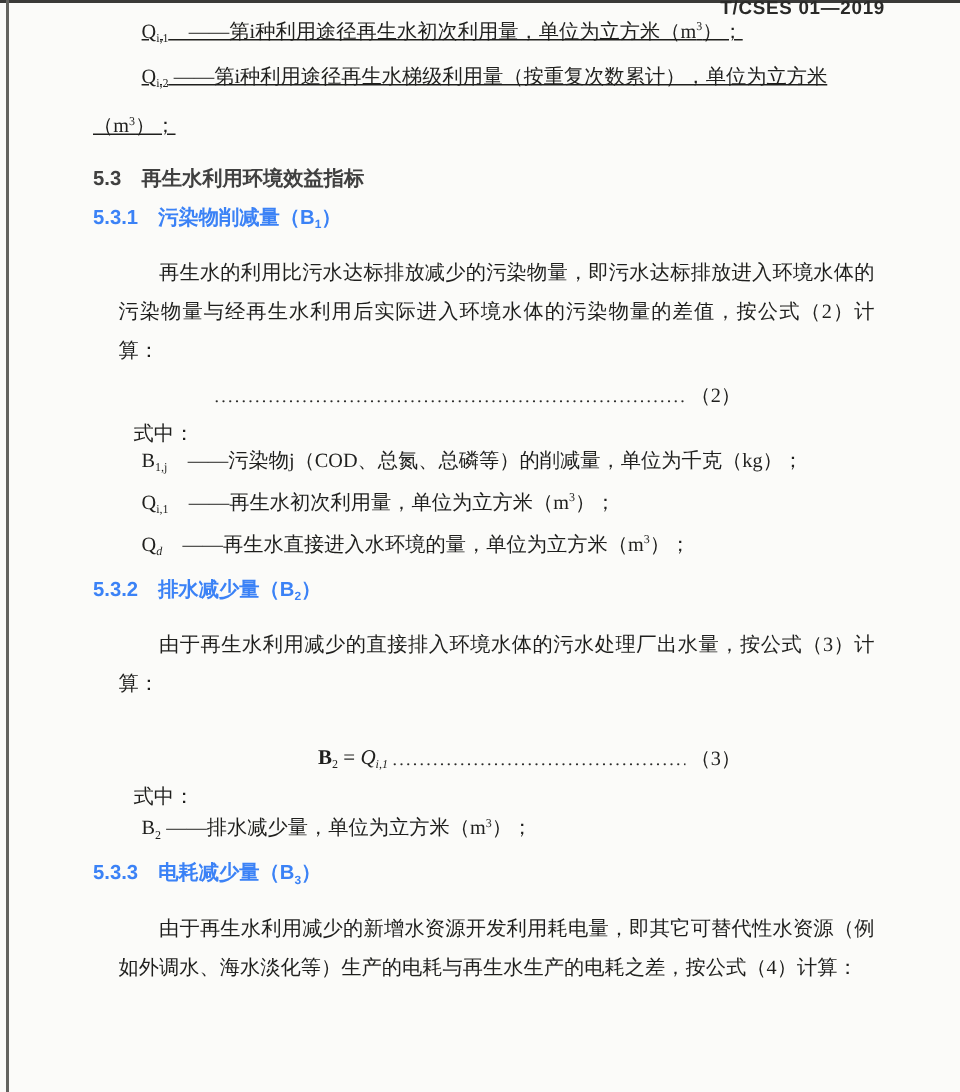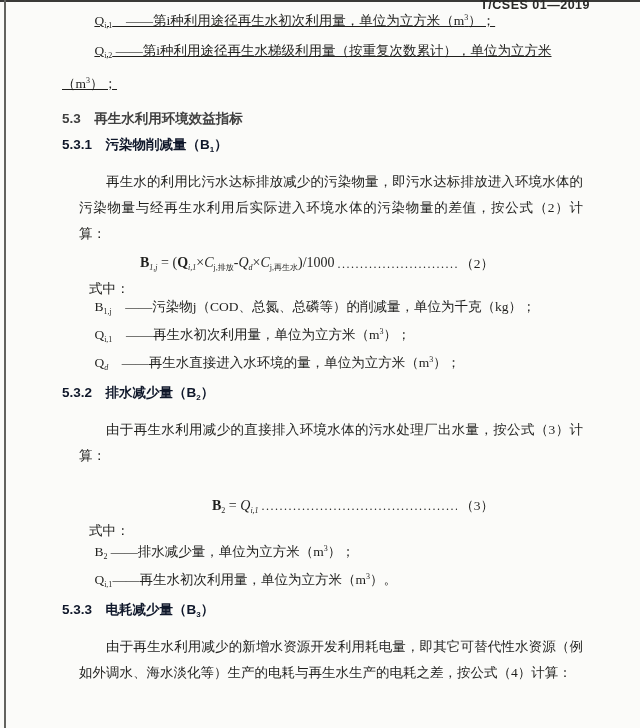--- a/index.html
+++ b/index.html
@@ -10,21 +10,21 @@
   .doc-code {position:absolute; top:0px; right:50px;
              font-family:"Liberation Sans","DejaVu Sans",sans-serif;
              font-weight:bold; font-size:12.5px; color:#2a2a28; letter-spacing:0.5px;
              line-height:11px; overflow:hidden; height:11px;}
   .content {padding:5px 40px 0 62px; font-size:13.5px;}
   p {margin:0;}
   .prelude .def {line-height:25px; text-indent:2.4em;text-decoration:underline;}
   .h53 {font-family:"Liberation Sans","DejaVu Sans",sans-serif; font-size:13.5px;
         font-weight:bold; margin:14px 0 0; line-height:18px; color:#404040;}
   .h5x {font-family:"Liberation Sans","DejaVu Sans",sans-serif; font-size:13.5px;
-        font-weight:bold; margin:8px 0 0; line-height:18px; color:#0f172a;}
+        font-weight:bold; margin:8px 0 0; line-height:18px; color:#3b82f6;}
   .para {margin:10px 17px 0; text-indent:2em; line-height:26px; text-align:justify;}
   .where {margin:3px 0 0; text-indent:2em; line-height:18px;}
   .tight .def {line-height:17px; margin:0 0 3px; text-indent:2.4em; text-align:justify;}
   .formula {display:flex; align-items:center; margin-right:106px;}
   .f2row {margin-left:78px; margin-top:4px; height:26px;}
   .f3row {margin-left:150px; margin-top:24px; height:26px;}
   .fbody {font-size:14px; white-space:nowrap;}
   .fdots {flex:1; overflow:hidden; white-space:nowrap; font-size:12px;
           letter-spacing:1.5px; margin:0 3px; color:#2a2a28;}
   .fnum {font-size:13.5px; white-space:nowrap;}
@@ -47,21 +47,20 @@
       <p class="def"><span>Q</span><span class="sb">i,1</span><span>　——第i种利用途径再生水初次利用量，单位为立方米（m</span><span class="sp">3</span><span>）；</span></p>
       <p class="def"><span>Q</span><span class="sb">i,2</span><span> ——第i种利用途径再生水梯级利用量（按重复次数累计），单位为立方米（m</span><span class="sp">3</span><span>）；</span></p>
     </div>
 
     <h2 class="h53">5.3　再生水利用环境效益指标</h2>
 
     <section>
       <h3 class="h5x"><span>5.3.1　污染物削减量（B</span><span class="sb">1</span><span>）</span></h3>
       <p class="para">再生水的利用比污水达标排放减少的污染物量，即污水达标排放进入环境水体的污染物量与经再生水利用后实际进入环境水体的污染物量的差值，按公式（2）计算：</p>
       <div class="formula f2row">
-        <span class="fbody"><span class="bd">B</span><span class="sb it">1,j</span><span> = (</span><span class="bd">Q</span><span class="sb it">i,1</span><span>×</span><span class="it">C</span><span class="sb">j,排放</span><span>-</span><span class="it">Q</span><span class="sb it">d</span><span>×</span><span class="it">C</span><span class="sb">j,再生水</span><span>)/1000</span></span>
         <span class="fdots">......................................................................</span>
         <span class="fnum">（2）</span>
       </div>
       <p class="where">式中：</p>
       <div class="defs tight">
         <p class="def"><span>B</span><span class="sb">1,j</span><span>　——污染物j（COD、总氮、总磷等）的削减量，单位为千克（kg）；</span></p>
         <p class="def"><span>Q</span><span class="sb">i,1</span><span>　——再生水初次利用量，单位为立方米（m</span><span class="sp">3</span><span>）；</span></p>
         <p class="def"><span>Q</span><span class="sb it">d</span><span>　——再生水直接进入水环境的量，单位为立方米（m</span><span class="sp">3</span><span>）；</span></p>
       </div>
     </section>
@@ -70,21 +69,20 @@
       <h3 class="h5x"><span>5.3.2　排水减少量（B</span><span class="sb">2</span><span>）</span></h3>
       <p class="para">由于再生水利用减少的直接排入环境水体的污水处理厂出水量，按公式（3）计算：</p>
       <div class="formula f3row">
         <span class="fbody"><span class="bd">B</span><span class="sb">2</span><span> = </span><span class="it">Q</span><span class="sb it">i,1</span></span>
         <span class="fdots">......................................................................</span>
         <span class="fnum">（3）</span>
       </div>
       <p class="where">式中：</p>
       <div class="defs tight">
         <p class="def"><span>B</span><span class="sb">2</span><span> ——排水减少量，单位为立方米（m</span><span class="sp">3</span><span>）；</span></p>
-        <p class="def"><span>Q</span><span class="sb">i,1</span><span>——再生水初次利用量，单位为立方米（m</span><span class="sp">3</span><span>）。</span></p>
       </div>
     </section>
 
     <section>
       <h3 class="h5x"><span>5.3.3　电耗减少量（B</span><span class="sb">3</span><span>）</span></h3>
       <p class="para">由于再生水利用减少的新增水资源开发利用耗电量，即其它可替代性水资源（例如外调水、海水淡化等）生产的电耗与再生水生产的电耗之差，按公式（4）计算：</p>
 
     </section>
 
   </div>

